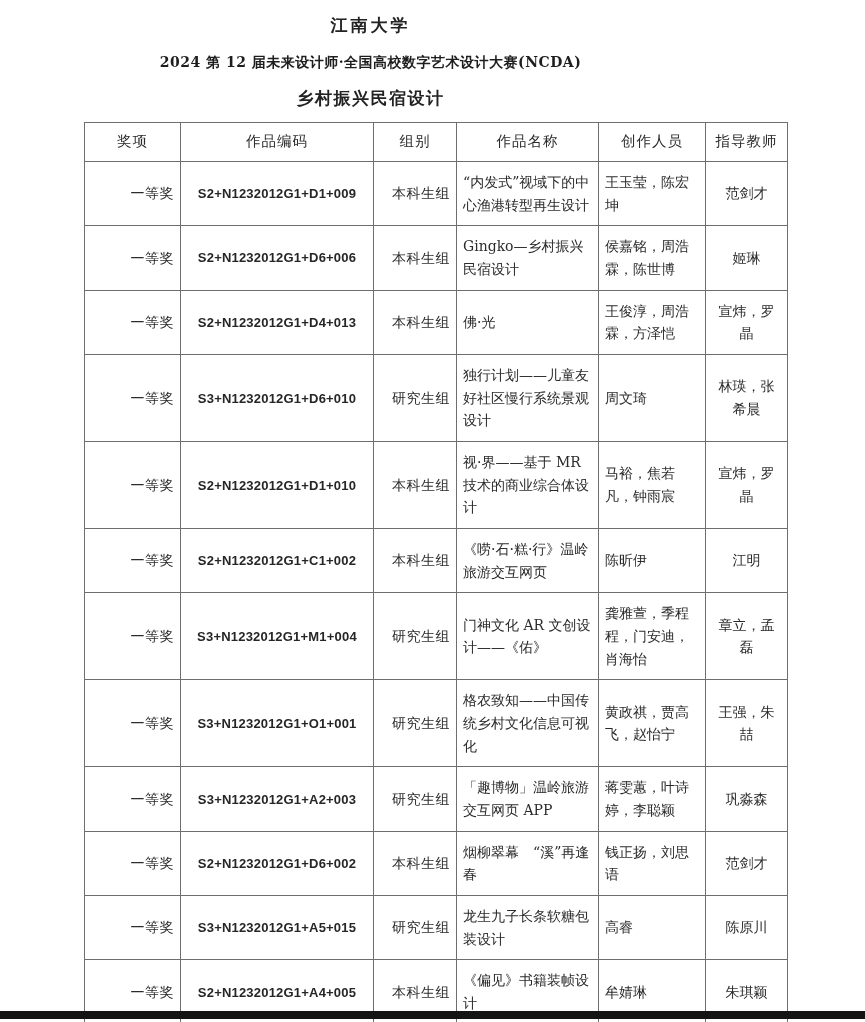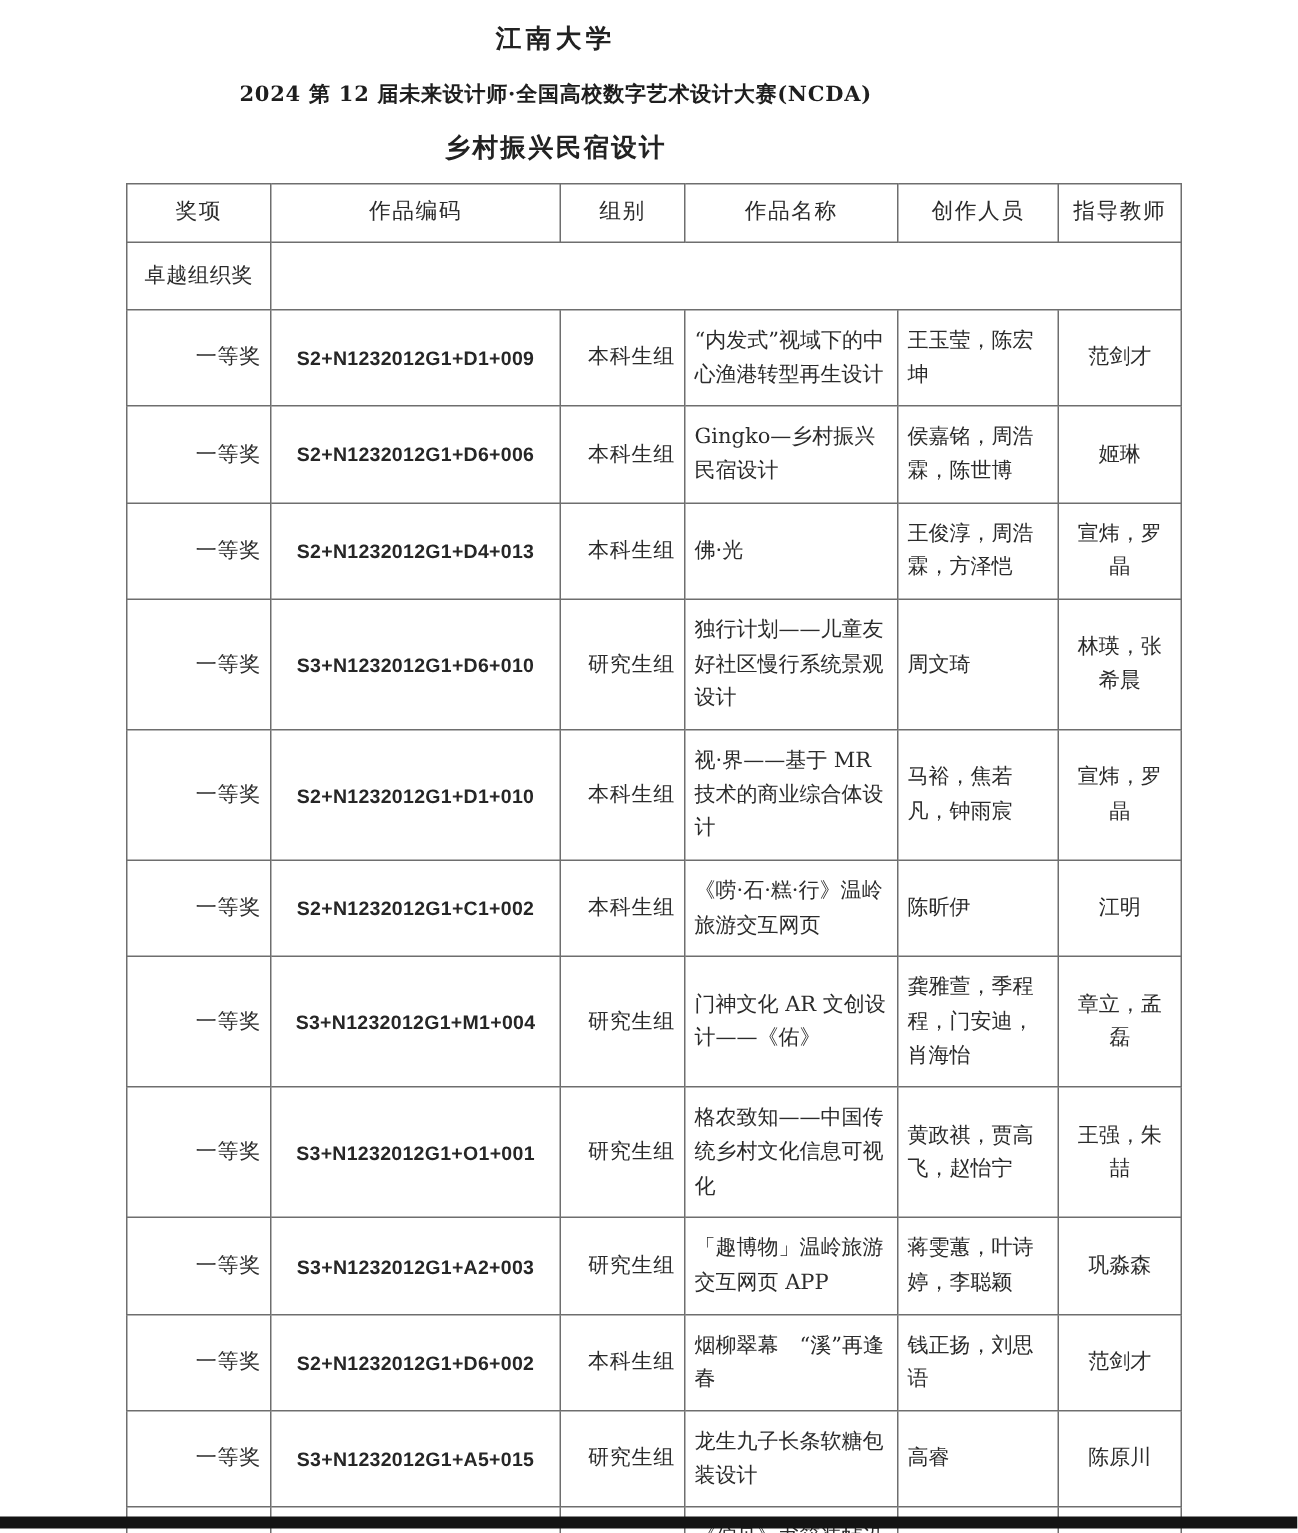--- a/index.html
+++ b/index.html
@@ -134,24 +134,20 @@
     <tr id="header-row">
         <th>奖项</th>
         <th>作品编码</th>
         <th>组别</th>
         <th>作品名称</th>
         <th>创作人员</th>
         <th>指导教师</th>
       </tr>
   </thead>
   <tbody id="table-body">
-    <tr class="special-row">
-      <td class="award-cell">卓越组织奖</td>
-      <td colspan="5"></td>
-    </tr>
   <tr>
         <td class="award-cell">一等奖</td>
         <td class="code-cell">S2+N1232012G1+D1+009</td>
         <td class="group-cell">本科生组</td>
         <td class="title-cell">“内发式”视域下的中心渔港转型再生设计</td>
         <td class="creators-cell">王玉莹，陈宏坤</td>
         <td class="advisors-cell">范剑才</td>
       </tr>
       <tr>
         <td class="award-cell">一等奖</td>

